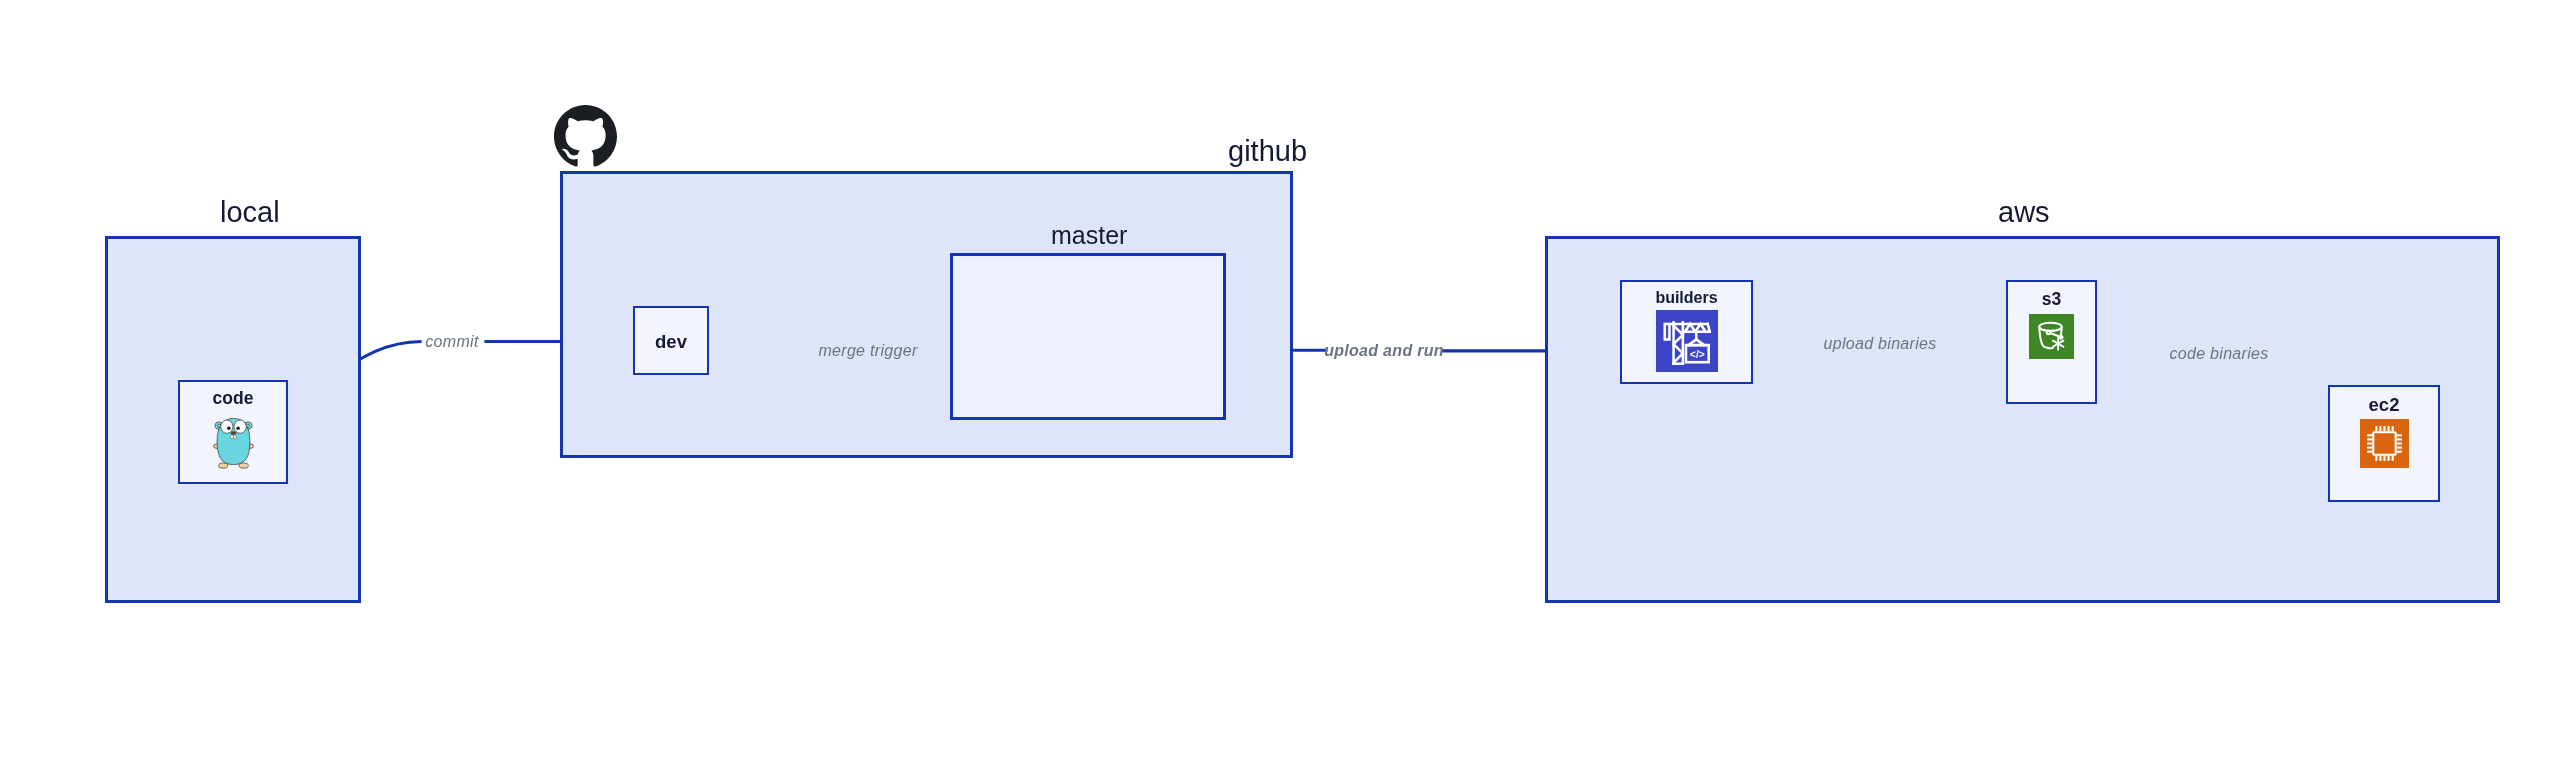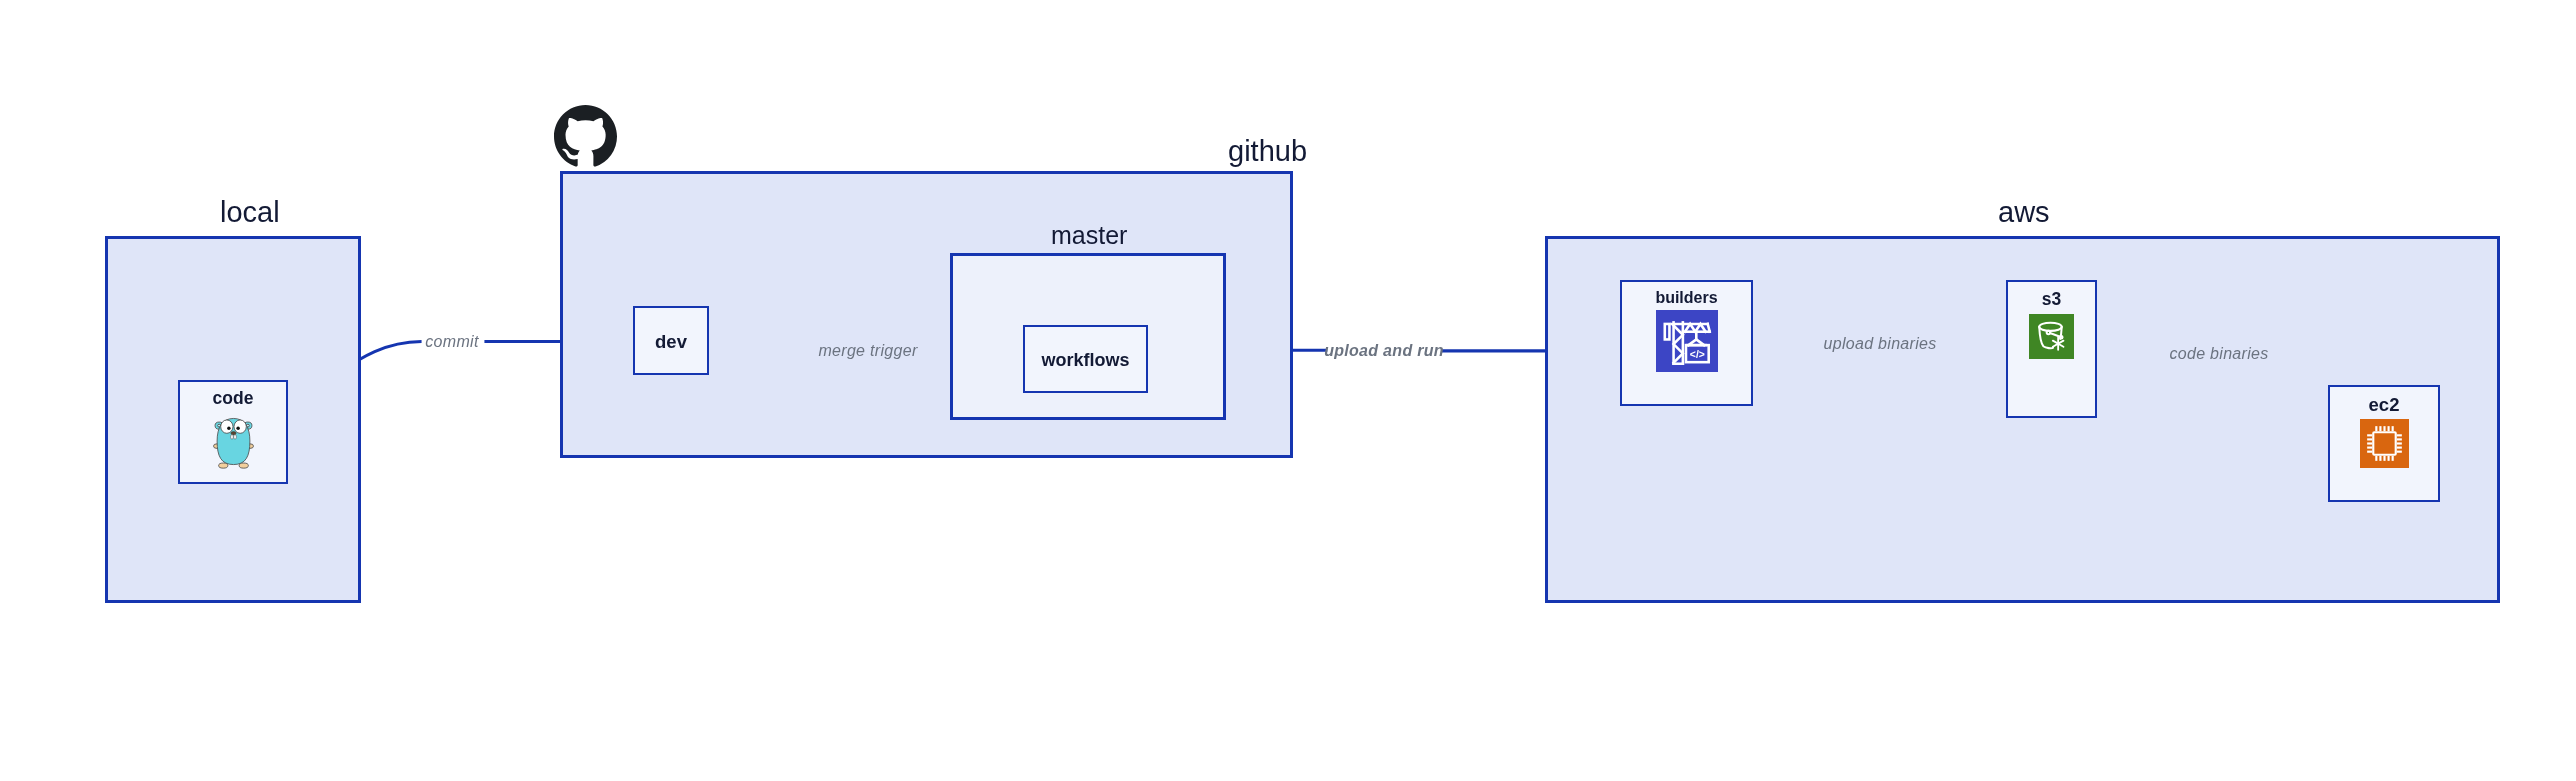--- a/index.html
+++ b/index.html
@@ -96,28 +96,25 @@
   <div class="group-label" style="left:1210px;top:135px;margin-left:18px;">github</div>
   <div class="group" id="github-box" style="left:560px;top:171px;width:733px;height:287px;"></div>
 
   <div class="node" style="left:633px;top:306px;width:76px;height:69px;">
     <span class="node-label" style="margin-top:23px;font-size:18.5px;">dev</span>
   </div>
 
   <div class="group-label" style="left:1051px;top:221px;font-size:25px;">master</div>
   <div class="group" id="master-box" style="left:950px;top:253px;width:276px;height:167px;"></div>
 
-  <div class="node" style="left:1023px;top:325px;width:125px;height:68px;">
-    <span class="node-label" style="margin-top:23px;font-size:18px;">workflows</span>
-  </div>
 
   <div class="group-label" style="left:1998px;top:196px;">aws</div>
   <div class="group" id="aws-box" style="left:1545px;top:236px;width:955px;height:367px;"></div>
 
-  <div class="node" style="left:1620px;top:280px;width:133px;height:126px;">
+  <div class="node" style="left:1620px;top:280px;width:133px;height:104px;">
     <span class="node-label" style="font-size:16px;margin-top:7.2px;">builders</span>
 
     <svg class="node-icon" width="62" height="62" viewBox="0 0 120 120" style="margin-top:3.1px;">
       <rect x="0" y="0" width="120" height="120" fill="#3c45c5"></rect>
       <g stroke="#ffffff" stroke-width="5" fill="none" stroke-linecap="square">
         <rect x="17" y="27" width="9" height="30"></rect>
         <line x1="34" y1="24" x2="34" y2="104"></line>
         <line x1="52" y1="24" x2="52" y2="104"></line>
         <line x1="34" y1="104" x2="52" y2="104"></line>
         <polyline points="34,30 52,48 34,66 52,84 34,102"></polyline>
@@ -127,21 +124,21 @@
         <polyline points="56,42 66,27 76,42 86,27 96,42"></polyline>
         <line x1="78" y1="42" x2="78" y2="57"></line>
         <polyline points="63,68 78,57 93,68"></polyline>
         <line x1="60" y1="68" x2="96" y2="68"></line>
         <rect x="58" y="68" width="44" height="33"></rect>
       </g>
       <text x="80" y="92" text-anchor="middle" fill="#ffffff" font-family="'Liberation Sans', sans-serif" font-size="20" font-weight="bold">&lt;/&gt;</text>
     </svg>
   </div>
 
-  <div class="node" style="left:2006px;top:280px;width:91px;height:138px;">
+  <div class="node" style="left:2006px;top:280px;width:91px;height:124px;">
     <span class="node-label" style="font-size:17.5px;margin-top:7.2px;">s3</span>
 
     <svg class="node-icon" width="45" height="45" viewBox="0 0 88 88" style="margin-top:4.1px;">
       <rect x="0" y="0" width="88" height="88" fill="#3f8624"></rect>
       <g stroke="#ffffff" stroke-width="4" fill="none" stroke-linecap="round">
         <ellipse cx="42" cy="25" rx="22" ry="8"></ellipse>
         <path d="M 20 25 C 21 44, 24 58, 28 63 C 33 67, 45 68, 47 66"></path>
         <path d="M 64 25 C 63.5 35, 62.5 43, 61 49"></path>
         <circle cx="38" cy="36" r="3.4"></circle>
         <line x1="41" y1="37" x2="62" y2="45"></line>

